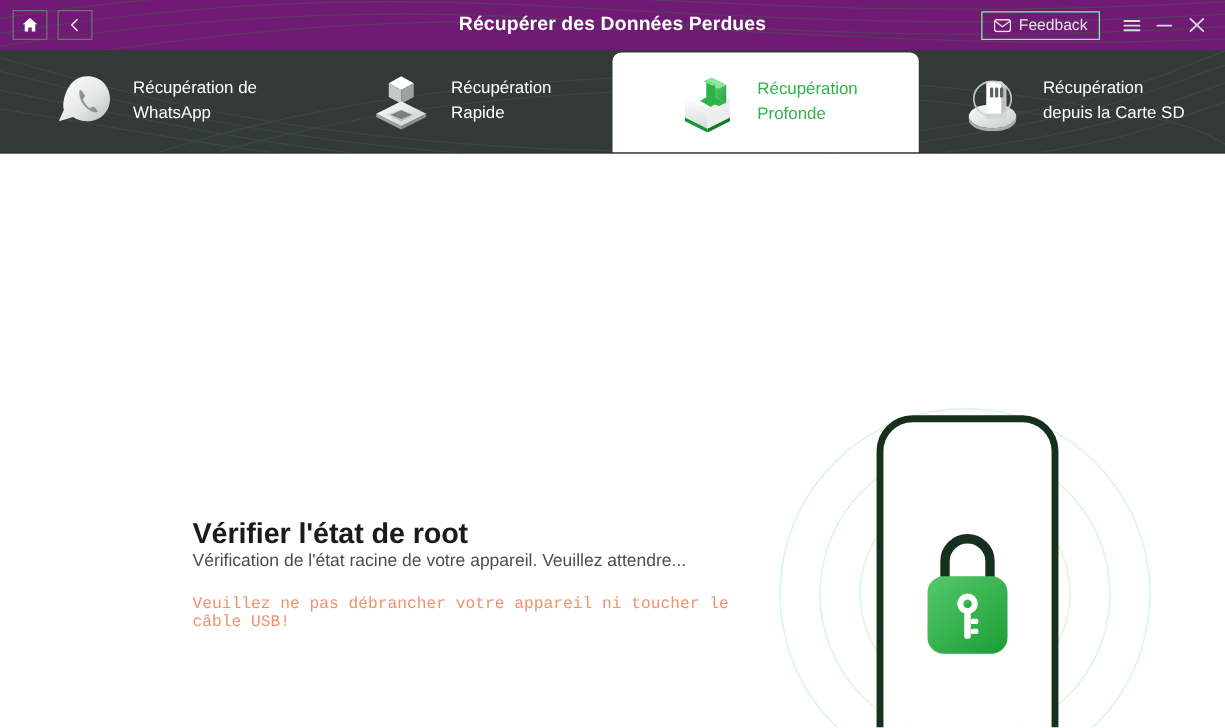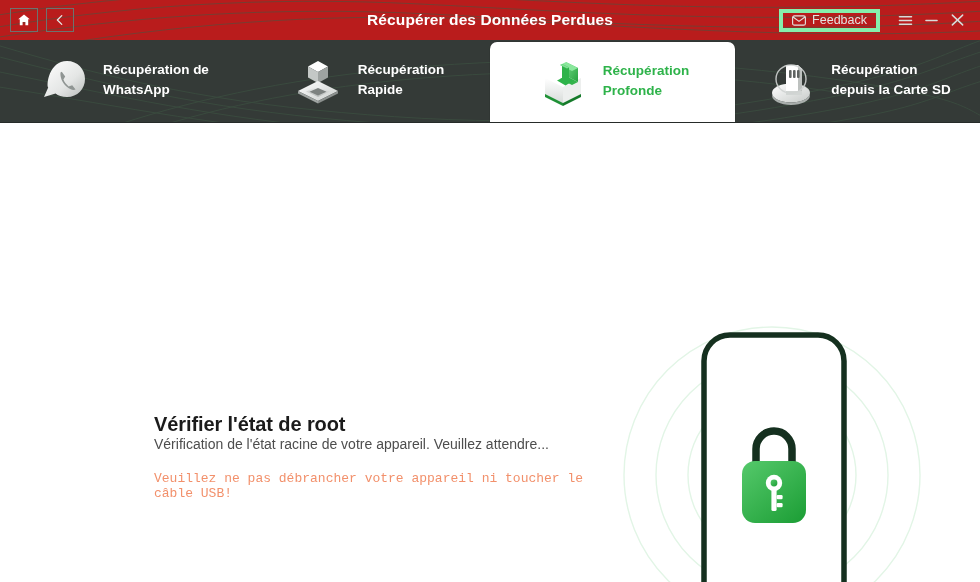--- a/index.html
+++ b/index.html
@@ -19,21 +19,21 @@
     background: #ffffff;
     display: flex;
     flex-direction: column;
   }
 
   
   .titlebar {
     position: relative;
     height: 40px;
     flex: 0 0 40px;
-    background: #b91c1c;
+    background: #701a75;
     display: flex;
     align-items: center;
     overflow: hidden;
   }
   .titlebar .contours,
   .tabbar .contours {
     position: absolute;
     inset: 0;
     pointer-events: none;
   }
@@ -79,21 +79,21 @@
     align-items: center;
     gap: 0px;
     z-index: 3;
   }
   .feedback-btn {
     display: flex;
     align-items: center;
     gap: 6px;
     height: 23px;
     padding: 0 9px;
-    border: 4px solid #86efac;
+    border: 1px solid #86efac;
     color: #e2e5e3;
     font-size: 12.5px;
     cursor: pointer;
     margin-right: 12px;
   }
   .wc-icon {
     width: 26px;
     height: 26px;
     display: flex;
     align-items: center;
@@ -118,21 +118,21 @@
     display: flex;
     align-items: center;
     justify-content: center;
     gap: 13px;
     cursor: pointer;
     padding-bottom: 2px;
   }
   .tab .tab-label {
     color: #ffffff;
     font-size: 13.5px;
-    font-weight: bold;
+    font-weight: normal;
     line-height: 1.45;
     white-space: pre-line;
   }
   .tab .tab-icon { flex: 0 0 auto; display: block; }
 
   .tab.active {
     background: #ffffff;
     border-radius: 7px 7px 0 0;
     margin-top: 2px;
     box-shadow: 0 0 0 1px rgba(0,0,0,.06);
@@ -146,21 +146,21 @@
     background: #ffffff;
     overflow: hidden;
   }
   .text-block {
     position: absolute;
     left: 154px;
     top: 290px;
     width: 470px;
   }
   .headline {
-    font-size: 20px;
+    font-size: 23px;
     font-weight: bold;
     color: #1b1b1b;
     letter-spacing: -.1px;
   }
   .subtext {
     font-size: 14px;
     color: #4d4d4d;
   }
   .warntext {
     margin-top: 19px;

